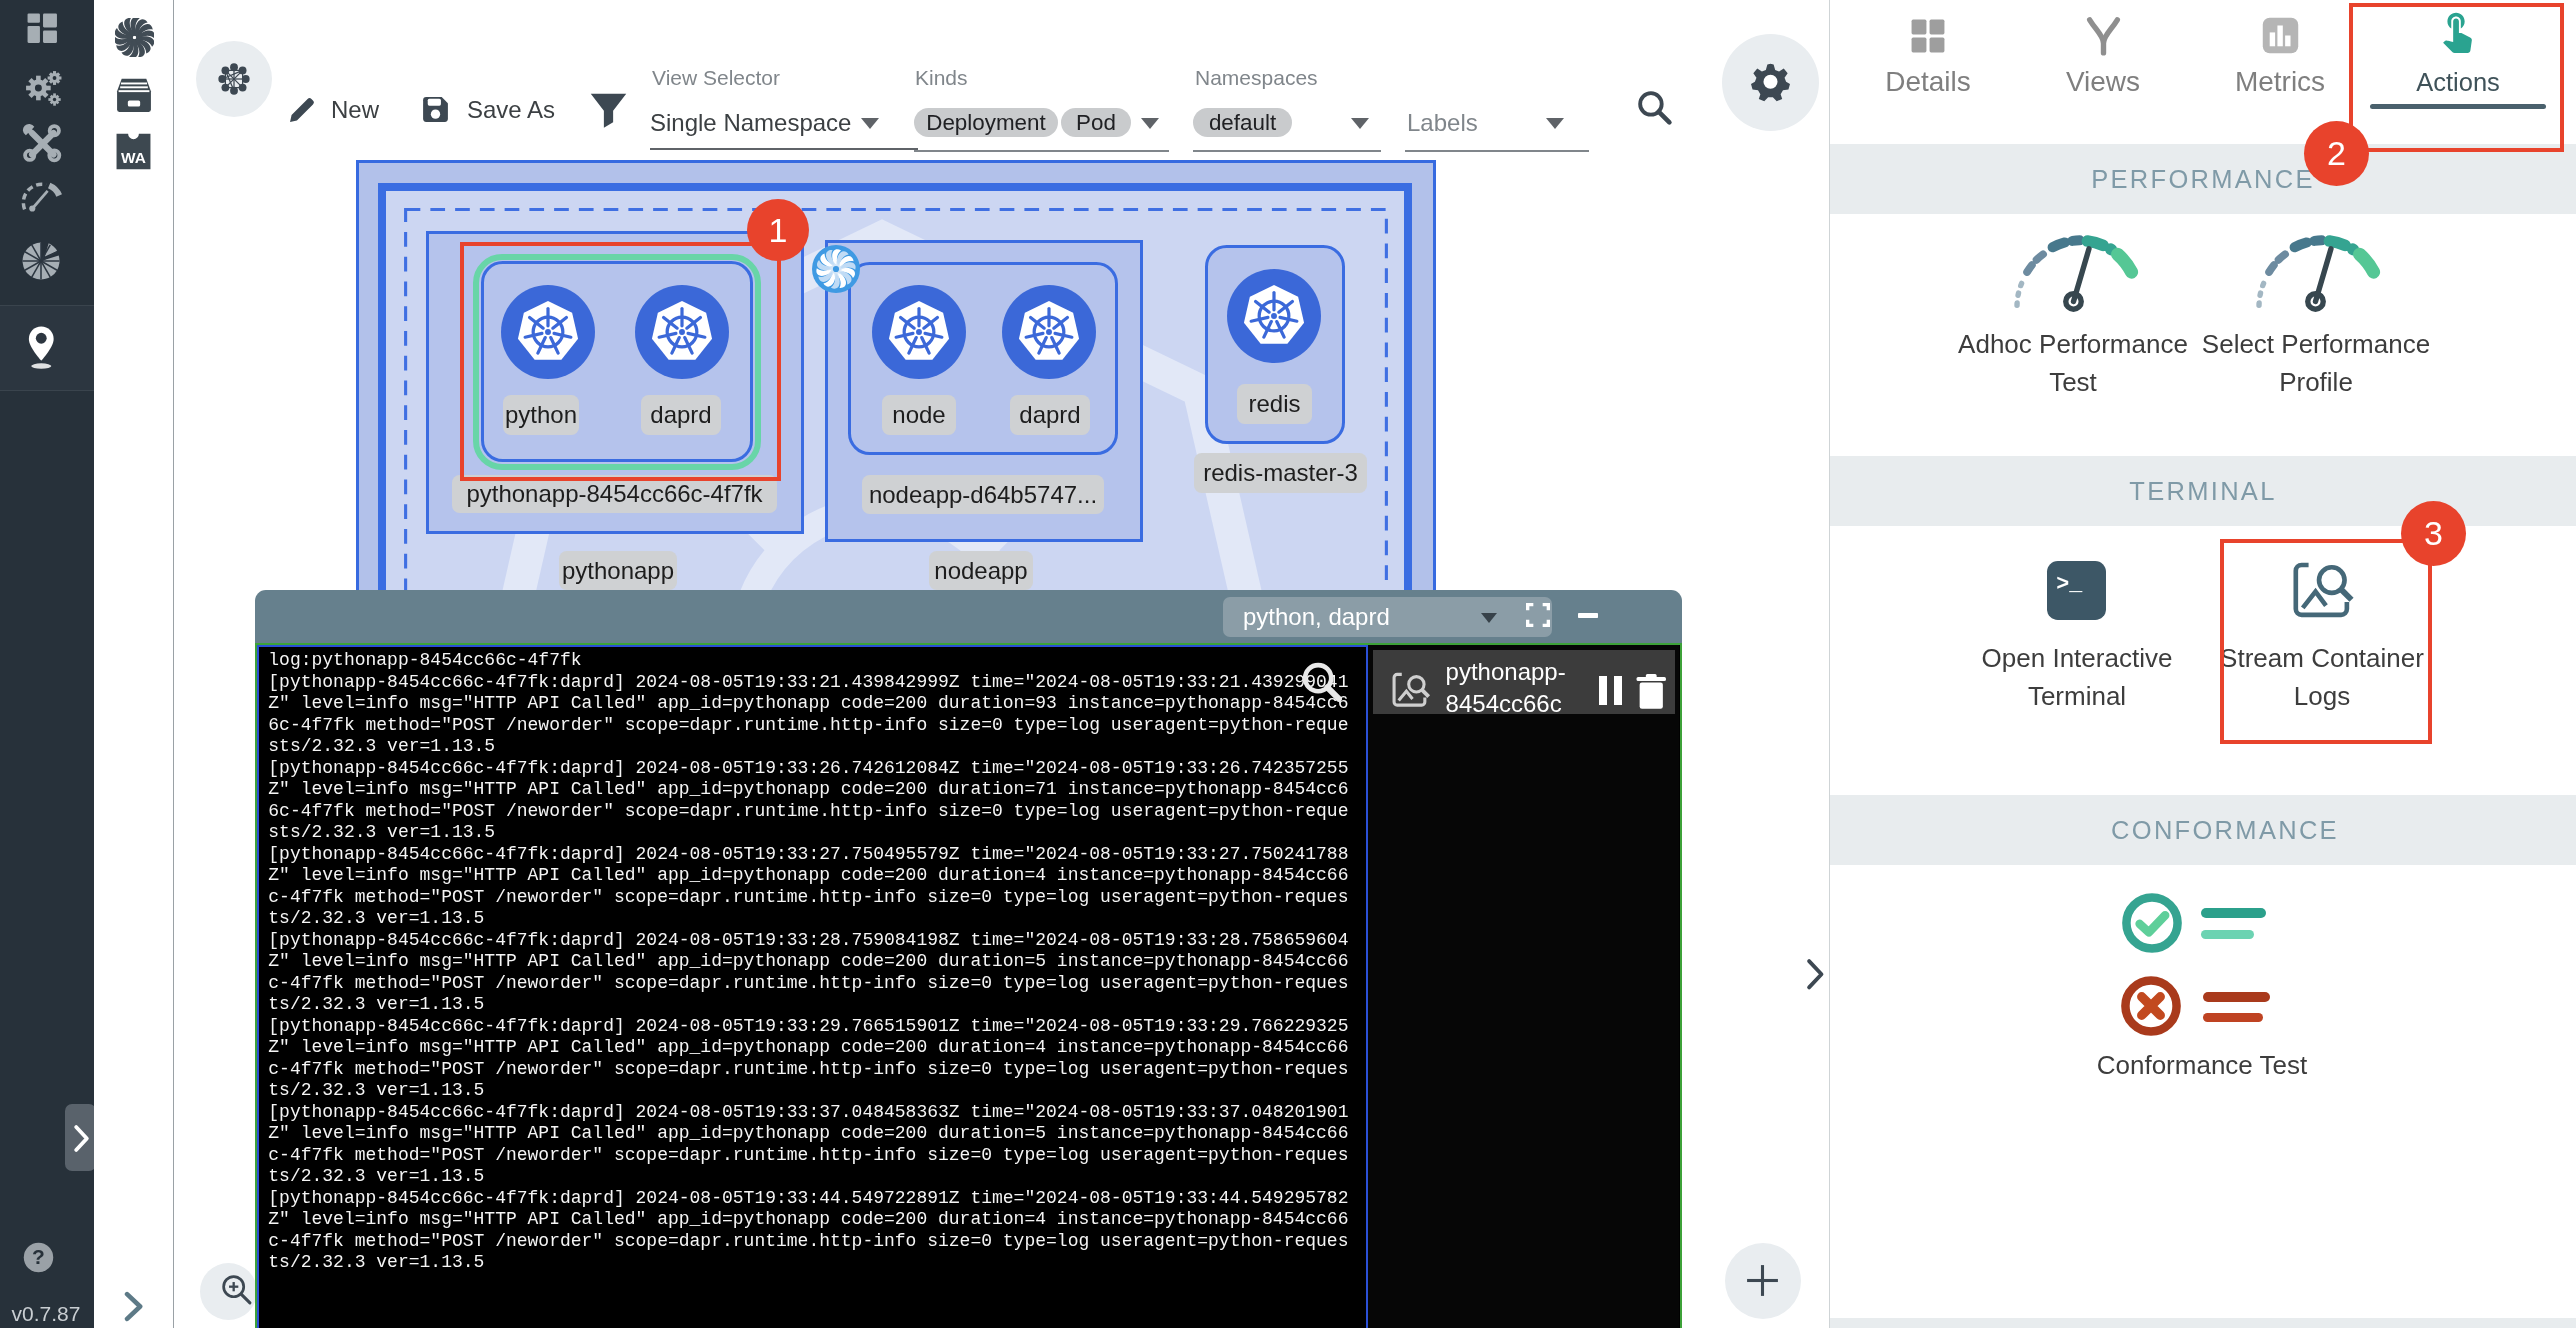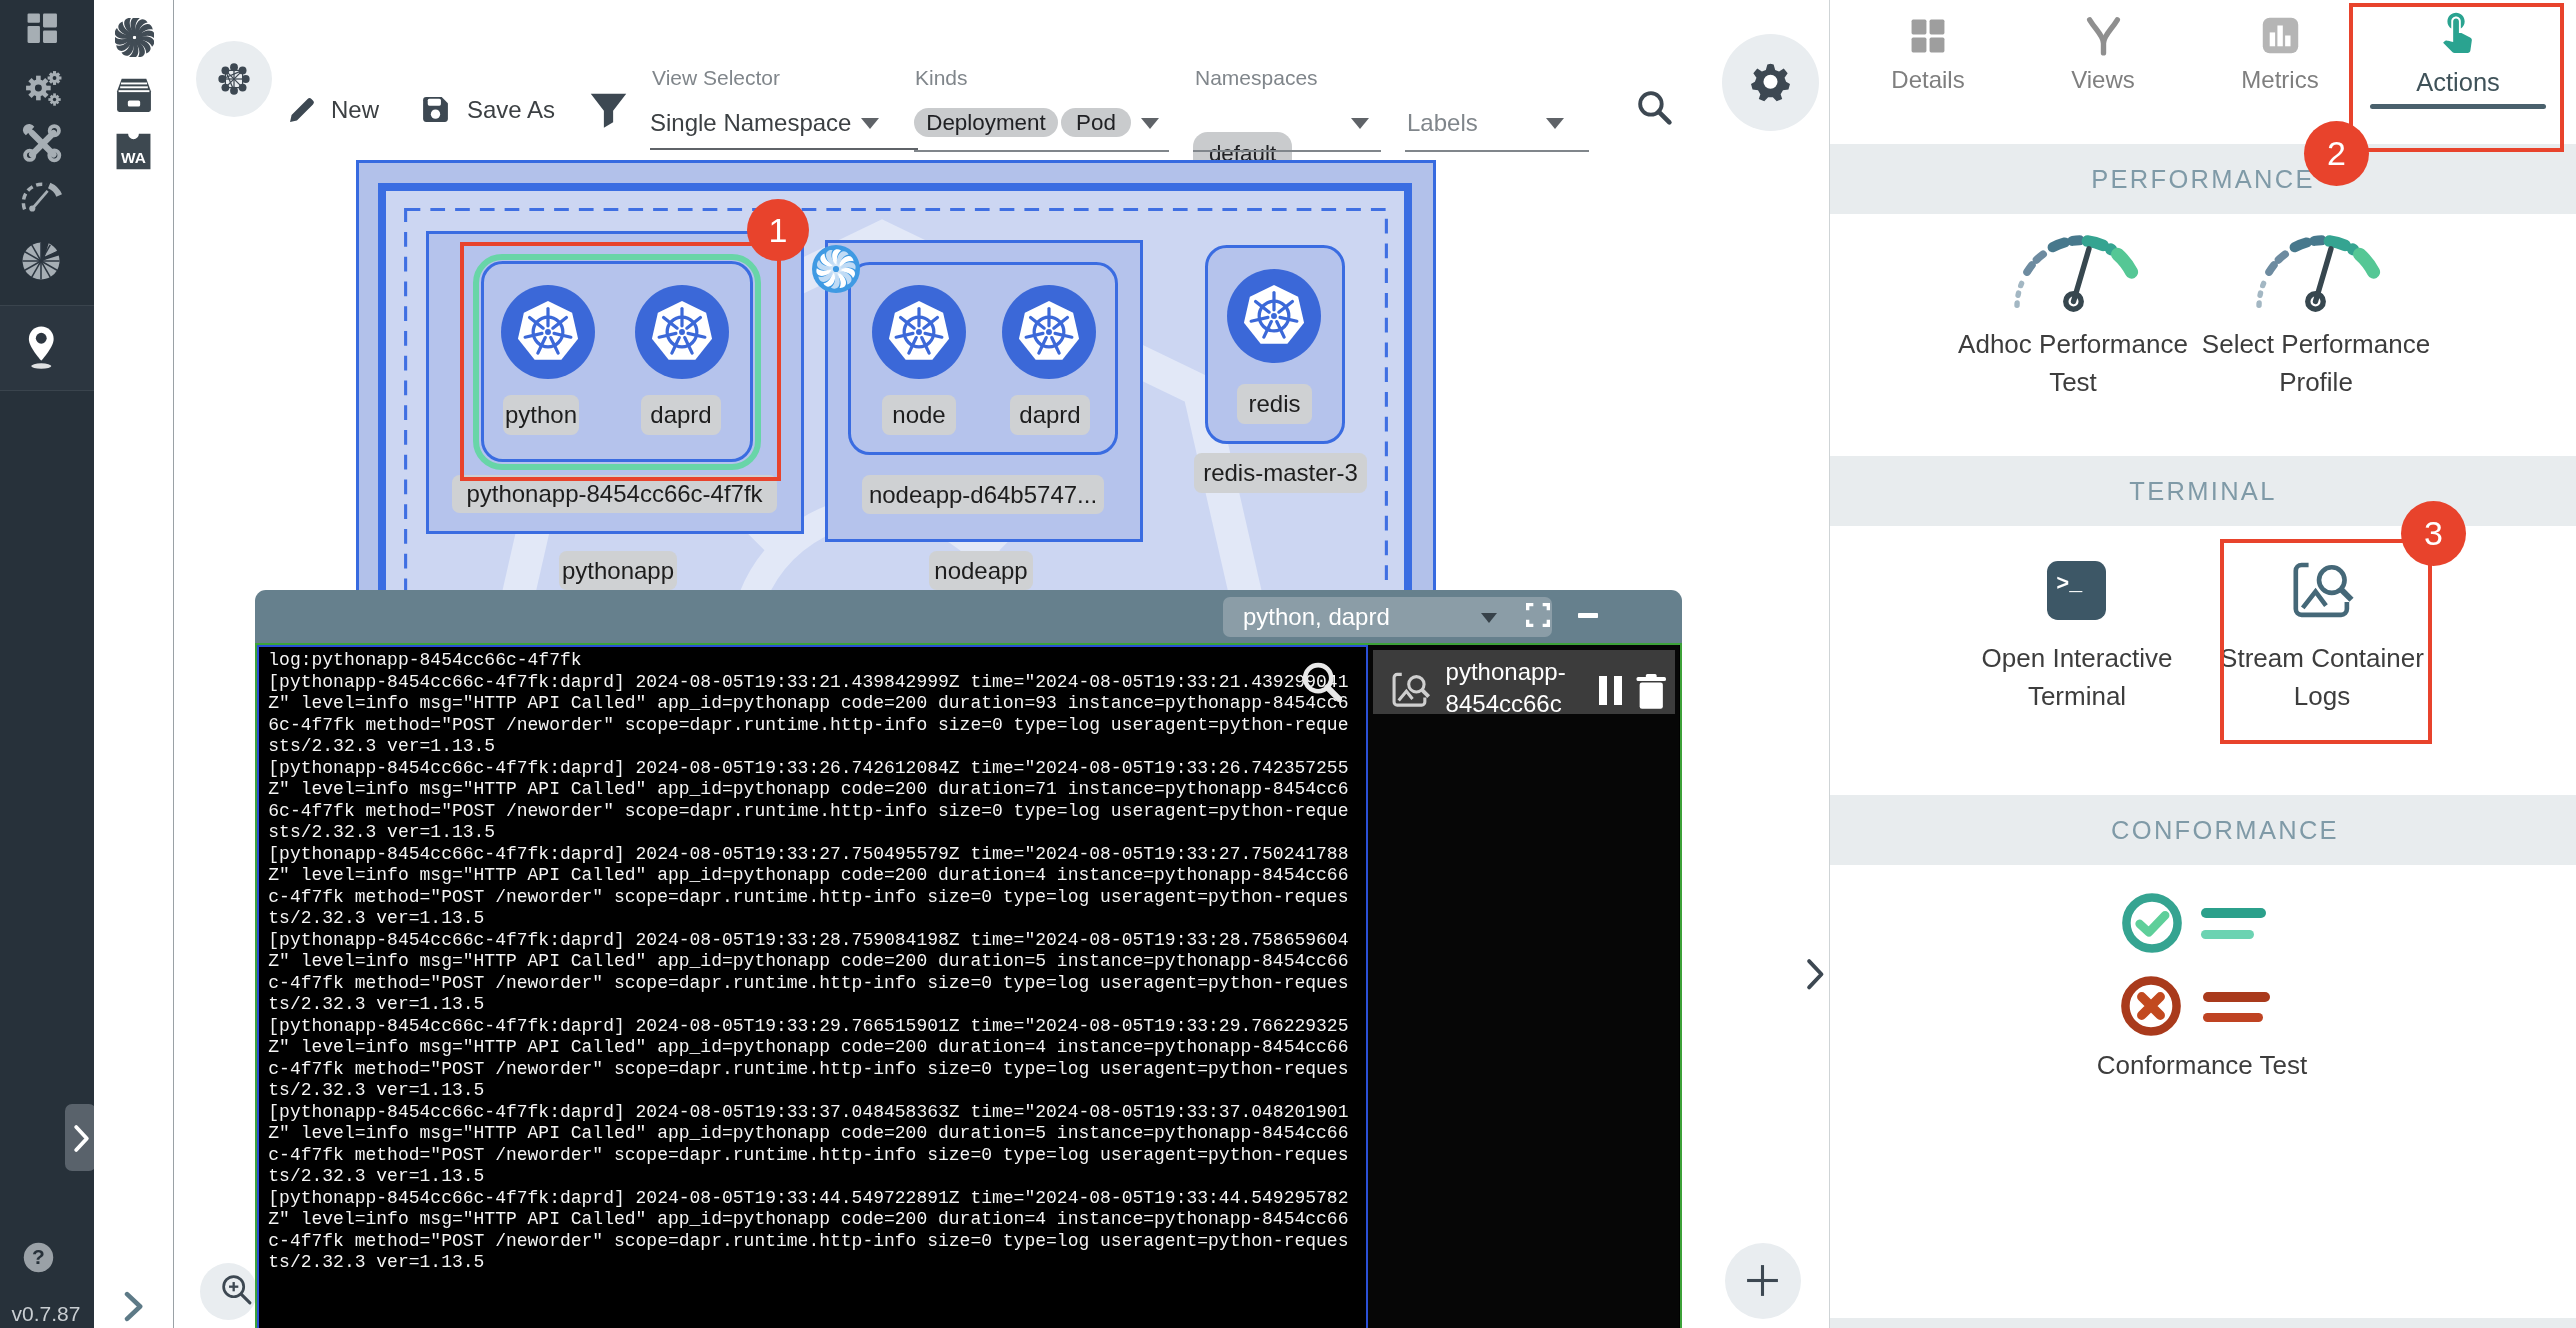--- a/index.html
+++ b/index.html
@@ -14,21 +14,21 @@
   .tchip{position:absolute;background:#c9cbcd;border-radius:14.7px;color:#202124;font-size:22.4px;display:flex;align-items:center;justify-content:center;white-space:nowrap;}
   .lbl{position:absolute;color:#80868b;font-size:21px;white-space:nowrap;}
   .fval{position:absolute;color:#3c4043;font-size:24px;white-space:nowrap;}
   .uline{position:absolute;height:1.5px;background:#5f6368;}
   .tri{position:absolute;width:0;height:0;border-left:9.3px solid transparent;border-right:9.3px solid transparent;border-top:11.6px solid #5f6368;}
   .circbtn{position:absolute;border-radius:50%;background:#e9edf0;}
   .redbox{position:absolute;border:4.6px solid #e8432c;z-index:60;}
   .redcirc{position:absolute;border-radius:50%;background:#e8432c;color:#fff;display:flex;align-items:center;justify-content:center;font-size:34px;z-index:61;}
   .band{position:absolute;left:1830px;width:746px;height:70px;background:#e8ecee;color:#7f9aa7;font-size:25.5px;letter-spacing:2.3px;display:flex;align-items:center;justify-content:center;}
   .pbtxt{position:absolute;color:#3d3d3d;font-size:26px;text-align:center;white-space:nowrap;transform:translateX(-50%);}
-  .tabtxt{position:absolute;color:#7f7f7f;font-size:24px;text-align:center;white-space:nowrap;transform:translateX(-50%);}
+  .tabtxt{position:absolute;color:#7f7f7f;font-size:28px;text-align:center;white-space:nowrap;transform:translateX(-50%);}
   .logline{white-space:pre;}
   .logbox{left:0px;top:0px;width:1111px;height:686px;background:#000;border:2.3px solid #2b50d6;box-sizing:border-box;color:#f5f5f5;font-family:"Liberation Mono",monospace;font-size:18px;line-height:21.5px;padding:3.1px 0 0 9.3px;overflow:hidden;}
 </style>
 </head>
 <body>
 <div id="root">
 
 <div class="abs sidebar">
   <div class="sel"></div>
 
@@ -204,21 +204,21 @@
 <div class="tri" style="left:861px;top:118px;"></div>
 <div class="uline" style="left:650px;top:148px;width:268px;"></div>
 
 <div class="lbl" style="left:915px;top:66px;">Kinds</div>
 <div class="tchip" style="left:914px;top:108px;width:144px;height:29px;">Deployment</div>
 <div class="tchip" style="left:1061px;top:108px;width:70px;height:29px;">Pod</div>
 <div class="tri" style="left:1141px;top:118px;"></div>
 <div class="uline" style="left:914px;top:150px;width:255px;background:#80868b;"></div>
 
 <div class="lbl" style="left:1195px;top:66px;">Namespaces</div>
-<div class="tchip" style="left:1193px;top:108px;width:99px;height:44px;margin-top:24px;">default</div>
+<div class="tchip" style="left:1193px;top:108px;width:99px;height:29px;">default</div>
 <div class="tri" style="left:1351px;top:118px;"></div>
 <div class="uline" style="left:1193px;top:150px;width:188px;background:#80868b;"></div>
 
 <div class="fval" style="left:1407px;top:109px;color:#80868b;">Labels</div>
 <div class="tri" style="left:1546px;top:118px;"></div>
 <div class="uline" style="left:1405px;top:150px;width:184px;background:#80868b;"></div>
 
 <svg class="abs" style="left:1634px;top:87px" width="40" height="40" viewBox="0 0 52 52" fill="none">
   <circle cx="22" cy="22" r="14" stroke="#3d4852" stroke-width="5"></circle>
   <line x1="32" y1="32" x2="46" y2="46" stroke="#3d4852" stroke-width="6" stroke-linecap="round"></line>

